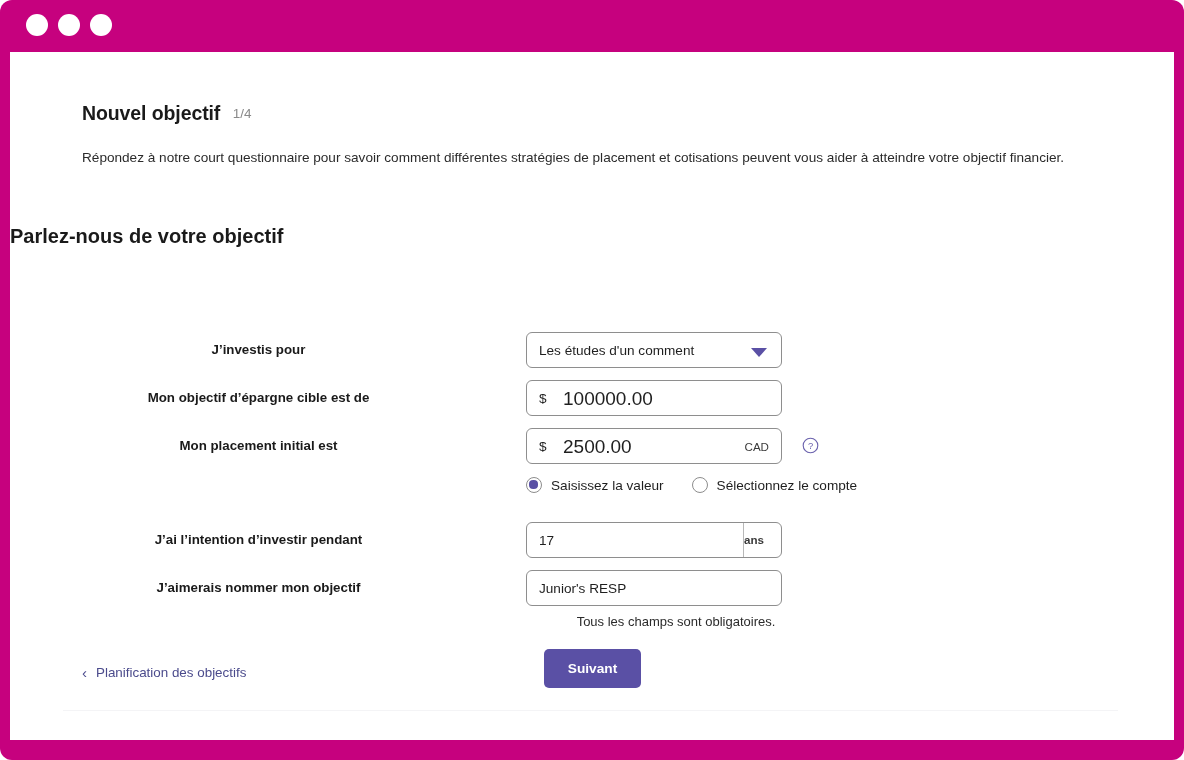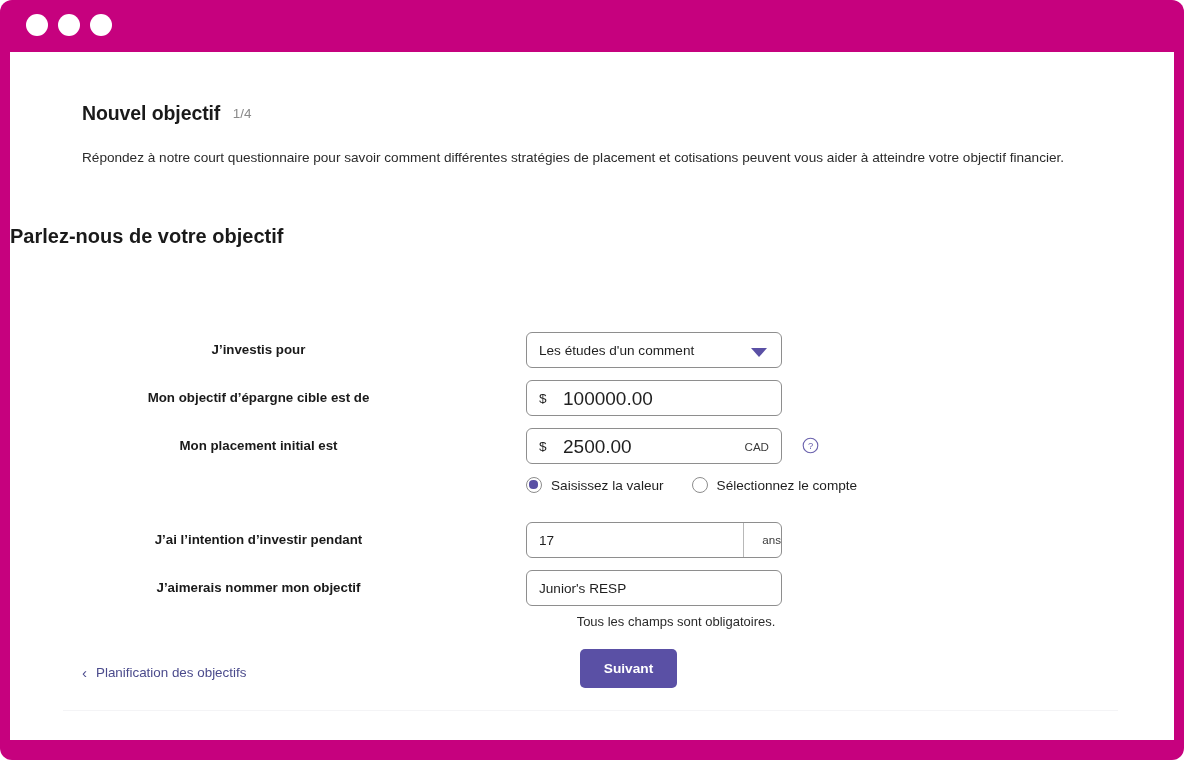--- a/index.html
+++ b/index.html
@@ -169,23 +169,24 @@
   }
 
   .suffix-boxed {
     position: absolute;
     right: 0;
     top: 0;
     width: 38px;
     height: 34px;
     border-left: 1px solid #b8b8b8;
     line-height: 34px;
-    text-align: right;
+    text-align: left;
     font-size: 11.6px;
     color: #3a3a3a;
+    font-weight: bold;
   }
 
   #dropdown-caret {
     position: absolute;
     right: 14px;
     top: 15px;
     width: 0; height: 0;
     border-left: 8px solid transparent;
     border-right: 8px solid transparent;
     border-top: 9px solid #5a50a5;
@@ -285,21 +286,20 @@
     width: 97px;
     height: 39px;
     background: #5a50a5;
     border: none;
     border-radius: 5px;
     color: #ffffff;
     font-size: 13.7px;
     font-weight: bold;
     font-family: "Liberation Sans", sans-serif;
     cursor: pointer;
-    margin-left: 36px;
   }
 </style>
 </head>
 <body>
 
 <div id="window-frame" class="shape">
 
   <div id="titlebar">
     <div class="dot" id="dot-1"></div>
     <div class="dot" id="dot-2"></div>

